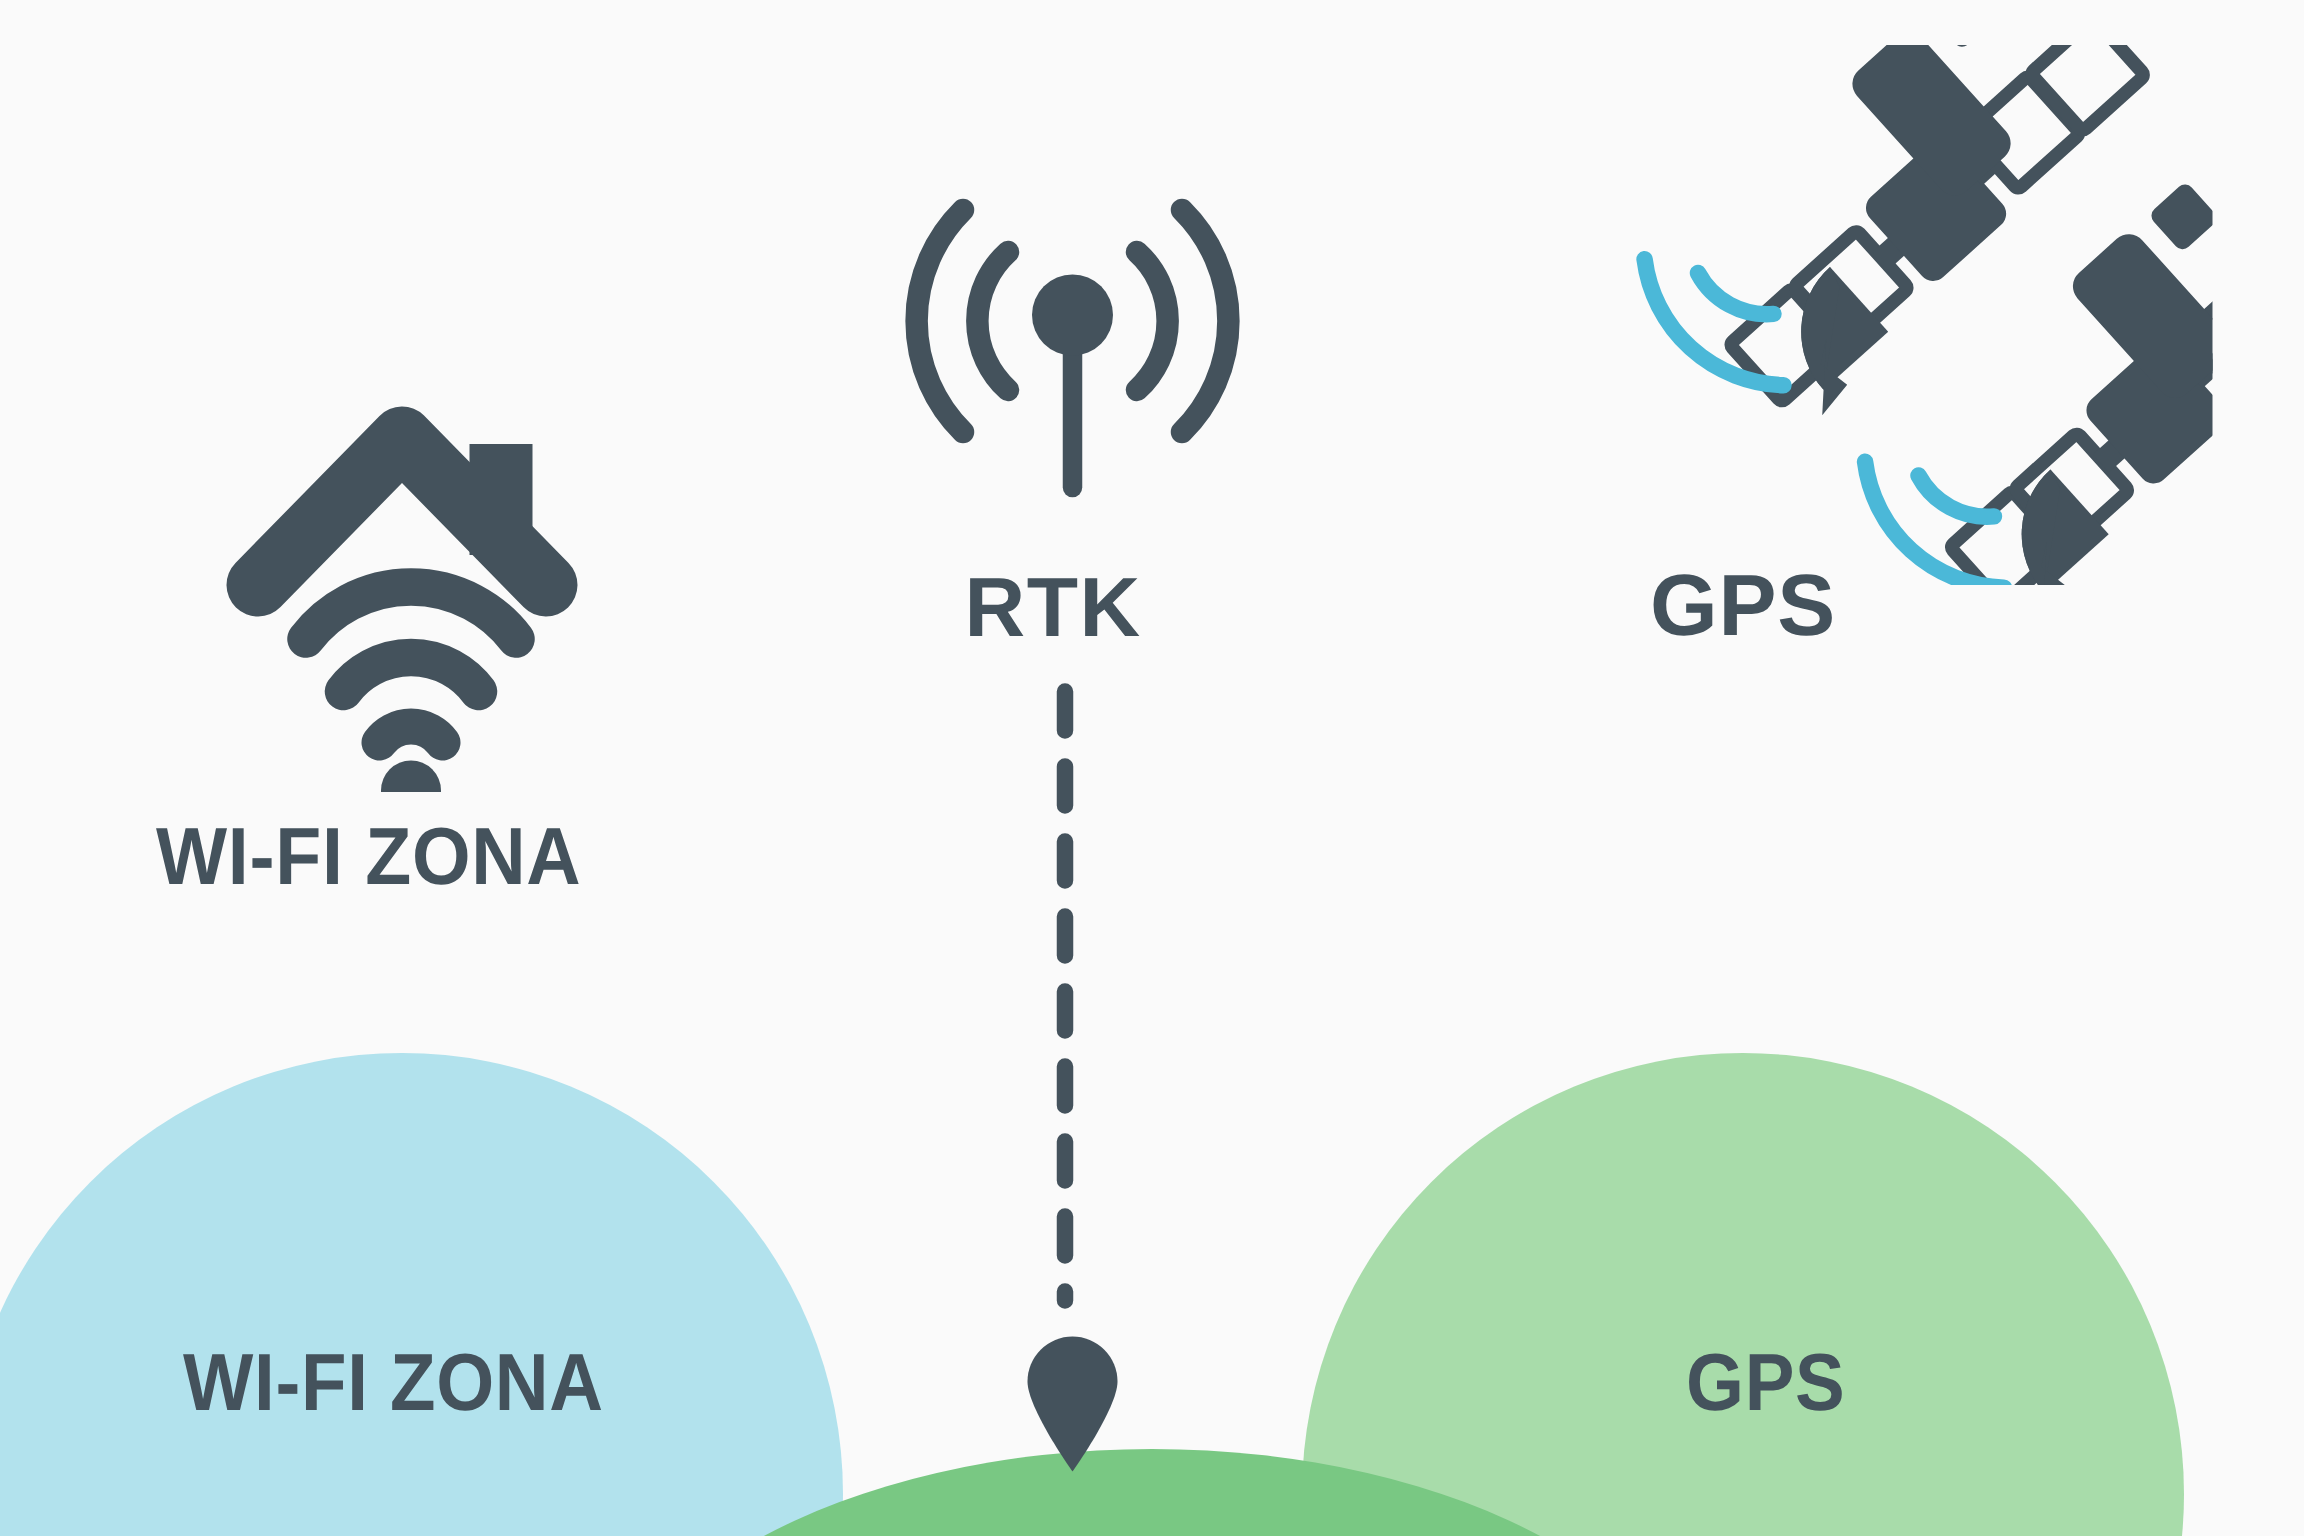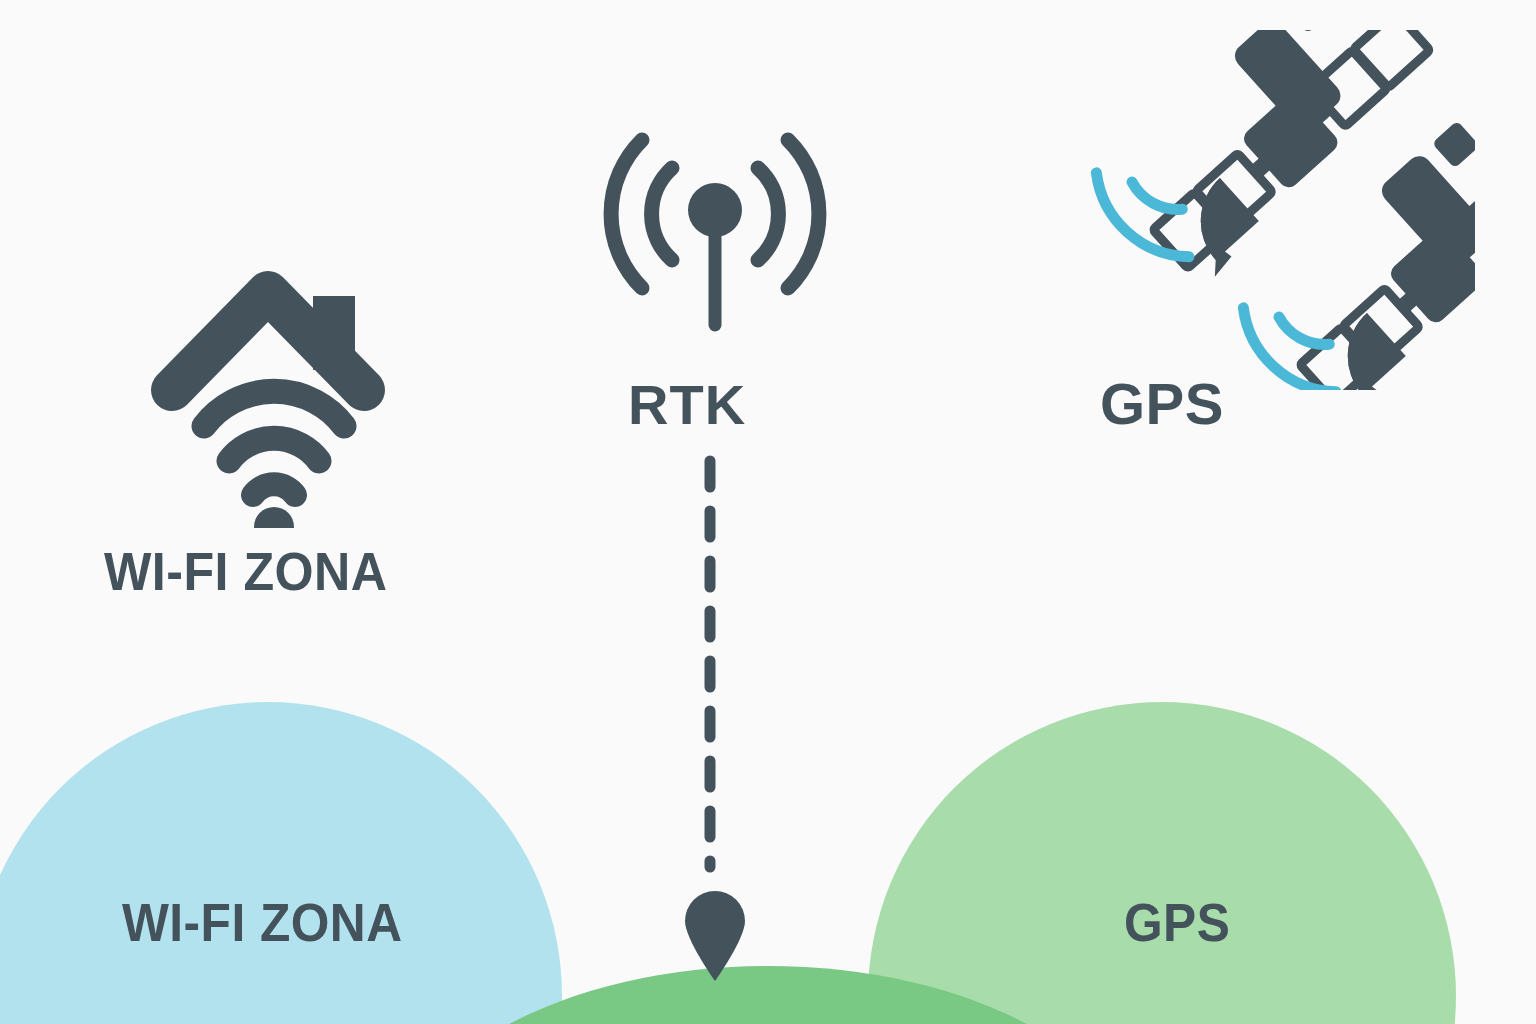--- a/index.html
+++ b/index.html
@@ -68,21 +68,21 @@
     white-space: nowrap;
   }
   #wifi-title {
     left: 104px; top: 540px;
     font-size: 54px;
     letter-spacing: 0.5px;
     transform: scaleX(0.93);
     transform-origin: left center;
   }
   #rtk-title {
-    left: 628px; top: 372px;
+    left: 643px; top: 372px;
     font-size: 56px;
     letter-spacing: 1px;
   }
   #gps-title {
     left: 1100px; top: 370px;
     font-size: 58px;
     letter-spacing: 0.5px;
   }
 
   

